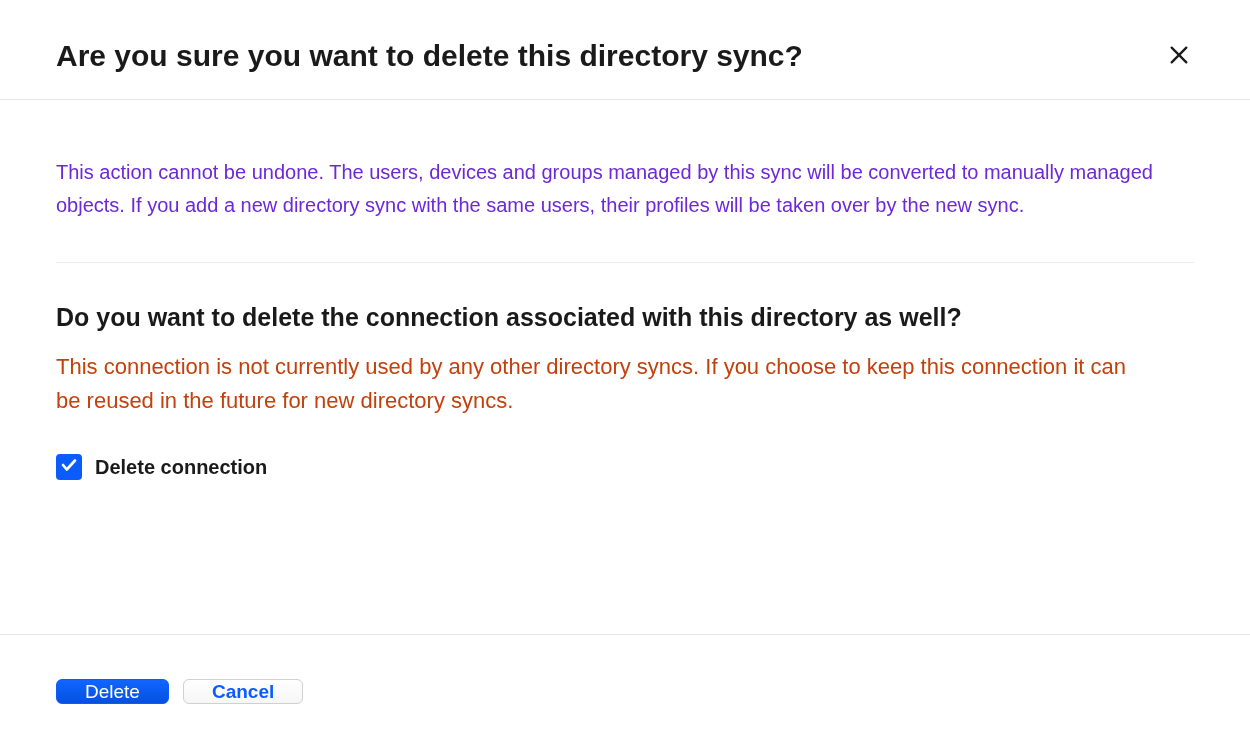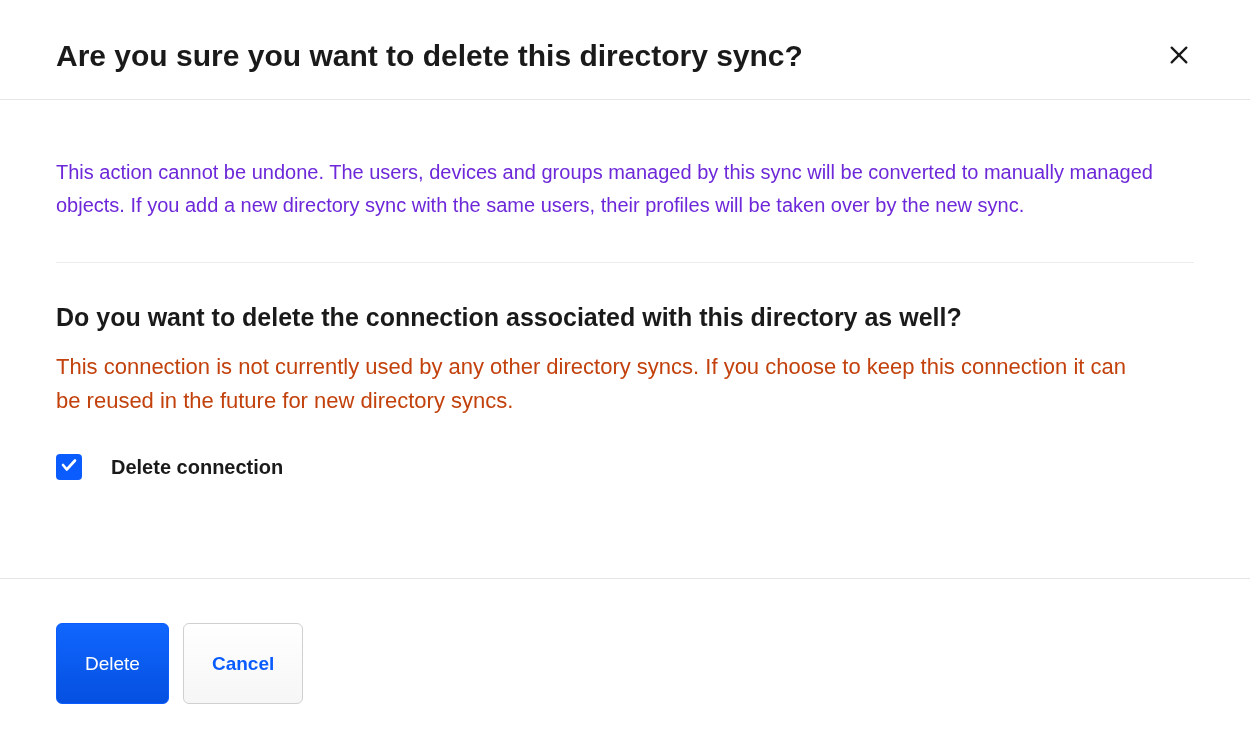--- a/index.html
+++ b/index.html
@@ -72,21 +72,21 @@
     .subdescription {
       font-size: 22px;
       line-height: 1.55;
       color: #c2410c;
       margin-bottom: 36px;
       max-width: 1100px;
     }
     .checkbox-row {
       display: flex;
       align-items: center;
-      gap: 29px;
+      gap: 13px;
     }
     .checkbox {
       width: 26px;
       height: 26px;
       background: #0b5cff;
       border-radius: 4px;
       display: flex;
       align-items: center;
       justify-content: center;
       cursor: pointer;
@@ -105,21 +105,21 @@
     }
     .dialog-footer {
       padding: 44px 56px 40px 56px;
       border-top: 1px solid #e5e5e5;
       display: flex;
       gap: 14px;
     }
     .btn {
       font-size: 19px;
       font-weight: 400;
-      padding: 30px 28px;
+      padding: 2px 28px;
       border-radius: 6px;
       cursor: pointer;
       border: 1px solid transparent;
       line-height: 1;
     }
     .btn-primary {
       background: #0b5cff;
       background: linear-gradient(to bottom, #1066ff, #0550e0);
       color: #fff;
       border: 1px solid #0b5cff;

